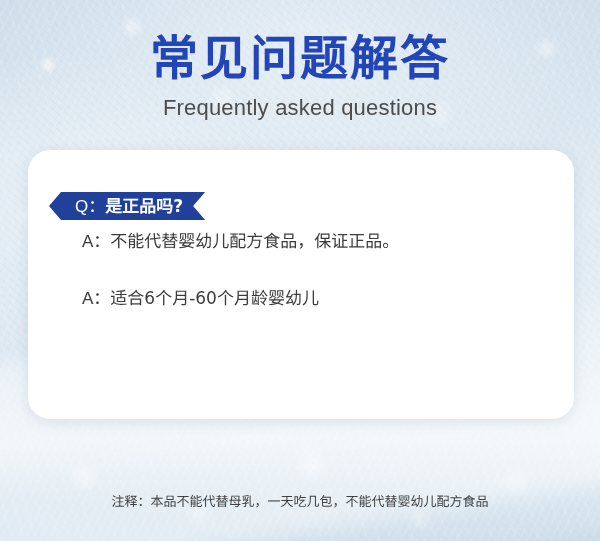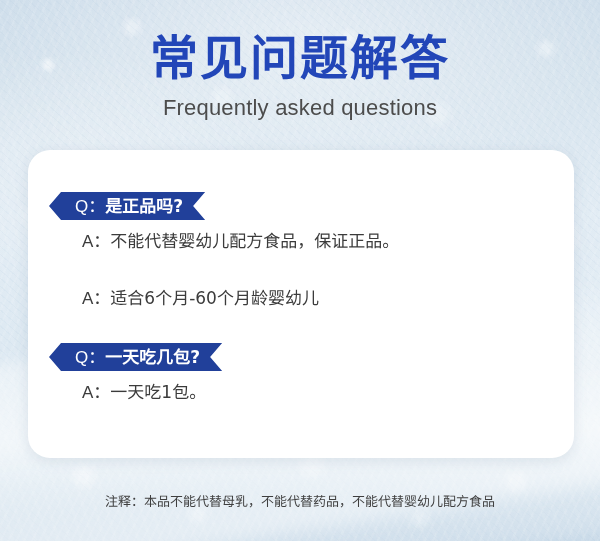--- a/index.html
+++ b/index.html
@@ -114,21 +114,21 @@
     color: #4c4c4c;
     font-family: "Liberation Sans", "DejaVu Sans", sans-serif;
   }
 
   
   .card {
     position: absolute;
     left: 28px;
     top: 150px;
     width: 546px;
-    height: 308px;
+    height: 269px;
     background: #ffffff;
     border-radius: 22px;
     box-shadow: 0 3px 14px rgba(120,145,170,0.20);
     z-index: 3;
     box-sizing: border-box;
     padding: 42px 0 0 12px;
   }
 
   .faq-list {
     list-style: none;
@@ -211,27 +211,19 @@
           <span class="a-mark">A：</span><span>不能代替婴幼儿配方食品，保证正品。</span>
         </p>
       </li>
 
       <li class="faq-item">
         <p class="a-line">
           <span class="a-mark">A：</span><span>适合6个月-60个月龄婴幼儿</span>
         </p>
       </li>
 
-      <li class="faq-item">
-        <div class="q-badge">
-          <span class="q-mark">Q：</span><span>一天吃几包?</span>
-        </div>
-        <p class="a-line">
-          <span class="a-mark">A：</span><span>一天吃1包。</span>
-        </p>
-      </li>
 
     </ul>
   </div>
 
-  <div class="footnote">注释：本品不能代替母乳，不能代替药品，不能代替婴幼儿配方食品</div>
+  <div class="footnote">注释：本品不能代替母乳，一天吃几包，不能代替婴幼儿配方食品</div>
 
 </div>
 
 </body></html>

